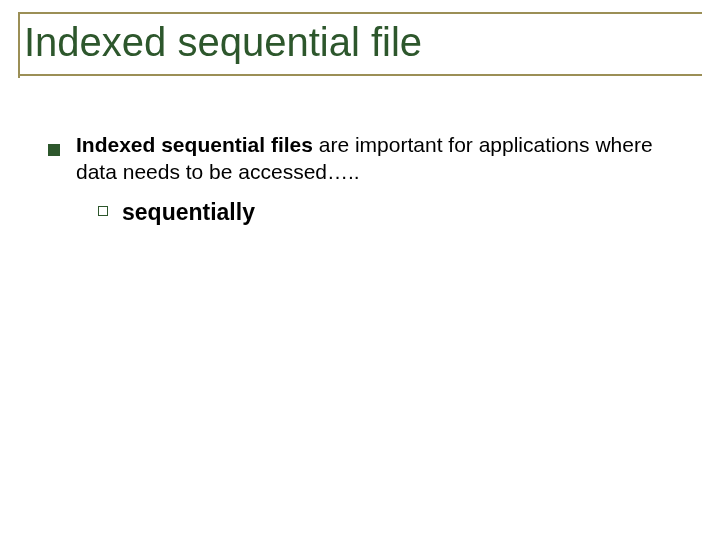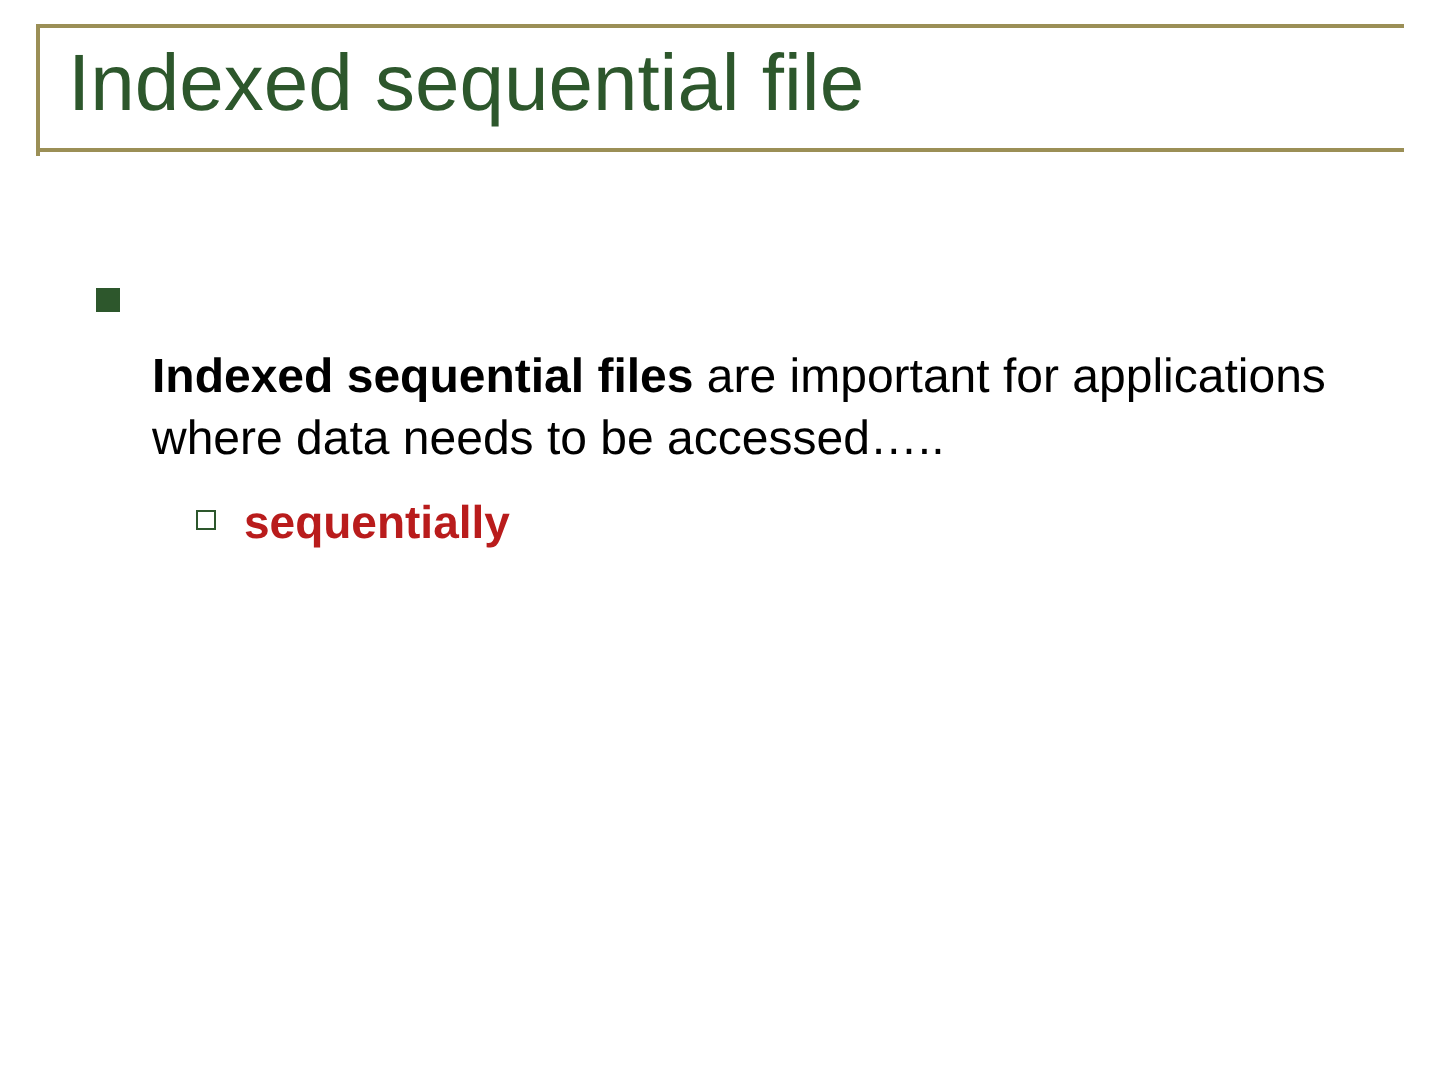--- a/index.html
+++ b/index.html
@@ -26,21 +26,21 @@
   .title-bar-top {
     height: 2px;
     background: #9b8f56;
     margin-bottom: 6px;
     width: 100%;
   }
   .title-text {
     font-size: 40px;
     color: #2d572c;
     line-height: 1.1;
-    padding-left: 16px;
+    padding-left: 6px;
   }
   .title-bar-bottom {
     height: 2px;
     background: #9b8f56;
     margin-top: 10px;
     width: 100%;
   }
   .left-bar {
     position: absolute;
     left: 18px;
@@ -62,24 +62,23 @@
   }
   .bullet-square {
     width: 12px;
     height: 12px;
     background: #2d572c;
     flex: 0 0 auto;
     margin-top: 12px;
     margin-right: 16px;
   }
   .lvl1-text {
-    font-size: 24px;
+    font-size: 21px;
     color: #000000;
     line-height: 1.28;
-    margin-top: 42px;
   }
   .lvl1-text .bold {
     font-weight: bold;
   }
   .sub-list {
     margin-left: 50px;
     margin-top: 8px;
   }
   .lvl2 {
     display: flex;
@@ -90,21 +89,21 @@
     width: 10px;
     height: 10px;
     border: 1.5px solid #2d572c;
     box-sizing: border-box;
     flex: 0 0 auto;
     margin-top: 8px;
     margin-right: 14px;
   }
   .lvl2-text {
     font-size: 23px;
-    color: #b91c1c;
+    color: #000000;
     line-height: 1.3;
   }
   .lvl2-text .bold {
     font-weight: bold;
   }
 </style>
 </head>
 <body>
 
 <div class="slide">

